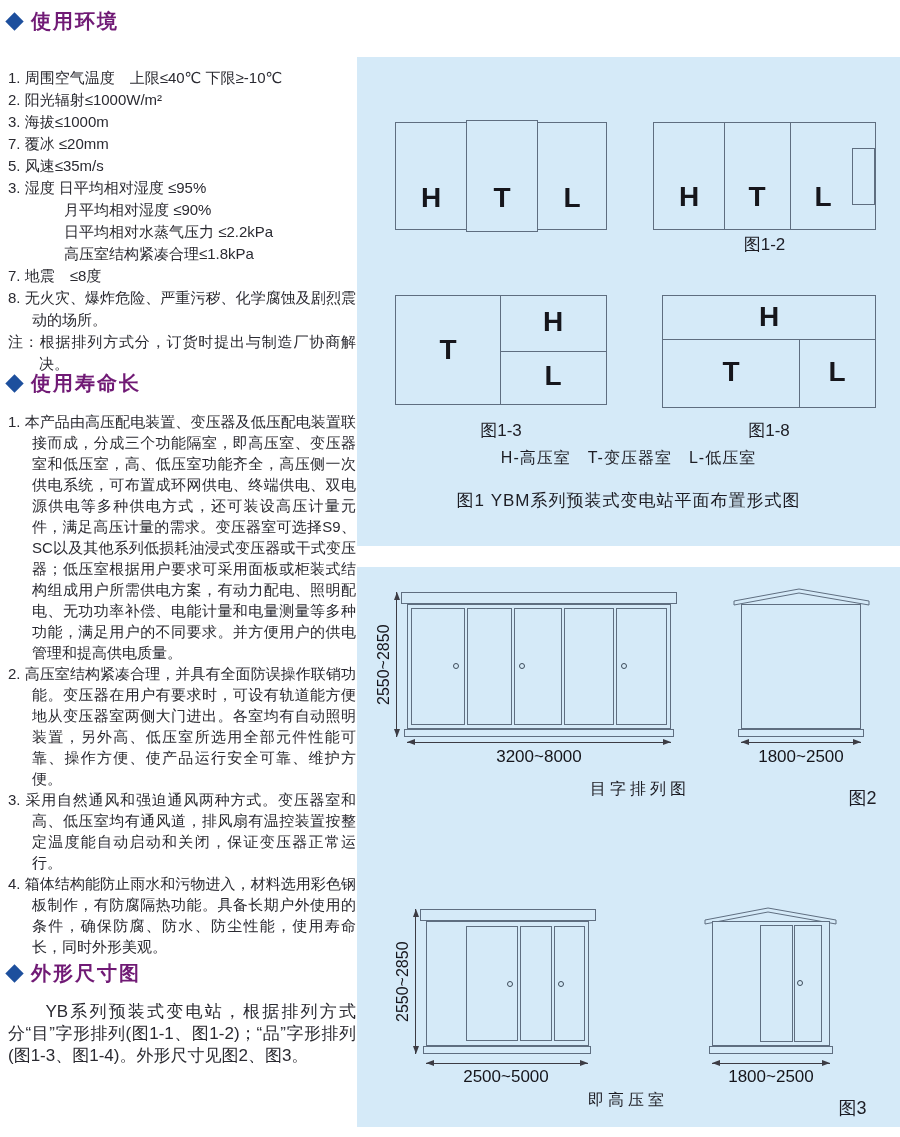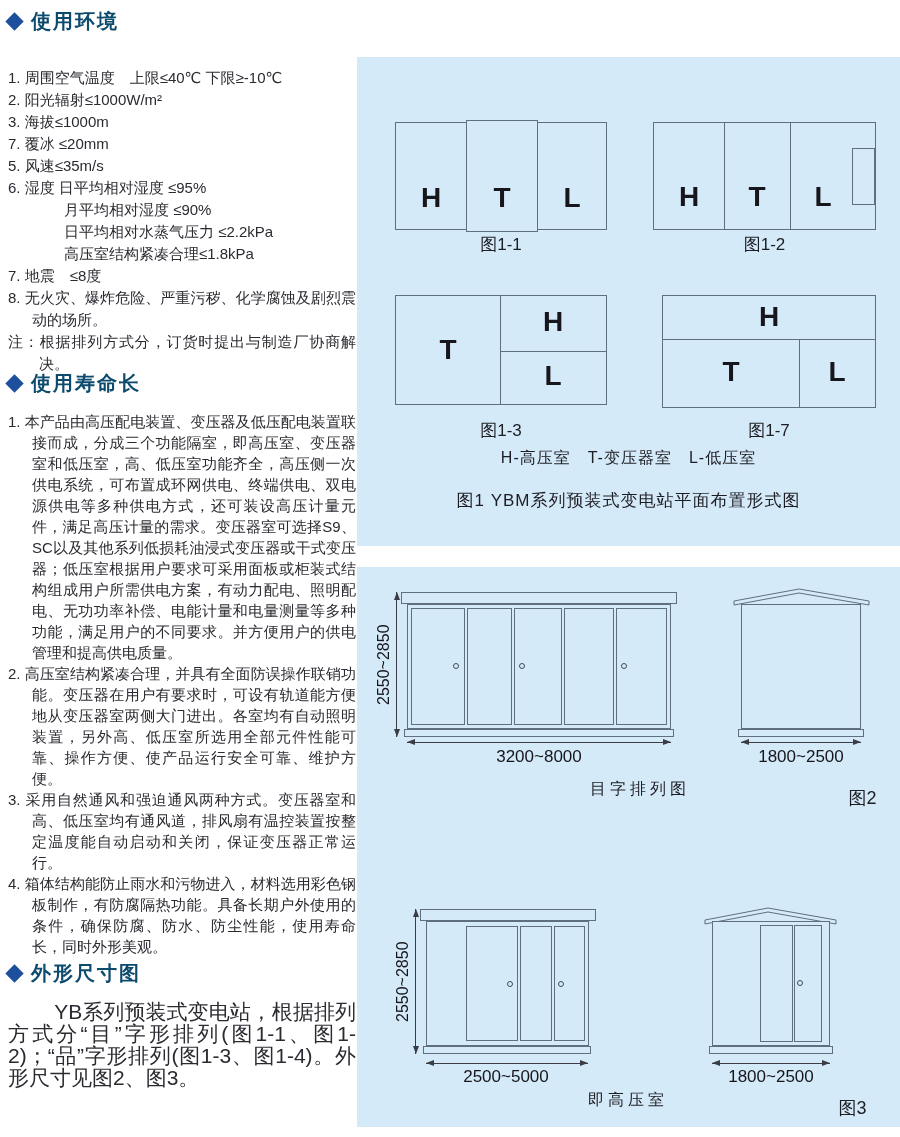--- a/index.html
+++ b/index.html
@@ -2,28 +2,28 @@
 <html><head>
 <meta charset="utf-8">
 <style>
   html,body{margin:0;padding:0;}
   .page{position:relative;width:900px;height:1137px;background:#ffffff;
         font-family:"Liberation Sans","DejaVu Sans",sans-serif;overflow:hidden;color:#2a2a31;}
   .left{position:absolute;left:8px;top:0;width:348px;}
   .sec{position:absolute;left:0;width:100%;}
   .h2row{display:flex;align-items:center;gap:10px;margin-bottom:14px;}
   .diamond{width:13px;height:13px;background:#1d4f9d;transform:rotate(45deg);flex:0 0 13px;}
-  .h2row h2{margin:0;font-size:20px;letter-spacing:2px;color:#0c4a6e;font-weight:700;}
+  .h2row h2{margin:0;font-size:20px;letter-spacing:2px;color:#701a75;font-weight:700;}
   .list{font-size:15px;line-height:22px;text-align:justify;margin-top:32px;}
   .ln{padding-left:24px;text-indent:-24px;}
   .sub{padding-left:56px;text-indent:0;}
   .note{padding-left:31px;text-indent:-31px;}
   .feat{font-size:15px;line-height:21px;text-align:justify;}
   .feat .ln{margin:0;}
-  .para{font-size:21px;line-height:22px;text-indent:2.2em;text-align:justify;}
+  .para{font-size:17px;line-height:22px;text-indent:2.2em;text-align:justify;}
 
   .panel{position:absolute;background:#d5eaf8;}
   .p1{left:357px;top:57px;width:543px;height:489px;}
   .p2{left:357px;top:567px;width:543px;height:560px;}
   .box{position:absolute;border:1px solid #5f6e80;background:#d5eaf8;box-sizing:border-box;}
   .vdiv{position:absolute;width:0;border-left:1px solid #5f6e80;}
   .hdiv{position:absolute;height:0;border-top:1px solid #5f6e80;}
   .room{position:absolute;font-weight:700;font-size:28px;line-height:28px;color:#16161c;text-align:center;}
   .cap{position:absolute;font-size:17px;color:#1d1d24;text-align:center;}
   .vln{position:absolute;width:0;border-left:1px solid #3c3c44;}
@@ -51,21 +51,21 @@
       <div class="h2row">
         <span class="diamond"></span>
         <h2>使用环境</h2>
       </div>
       <div class="list">
         <div class="ln">1. 周围空气温度　上限≤40℃ 下限≥-10℃</div>
         <div class="ln">2. 阳光辐射≤1000W/m²</div>
         <div class="ln">3. 海拔≤1000m</div>
         <div class="ln">7. 覆冰 ≤20mm</div>
         <div class="ln">5. 风速≤35m/s</div>
-        <div class="ln">6. 湿度 日平均相对湿度 ≤95%</div>
+        <div class="ln">3. 湿度 日平均相对湿度 ≤95%</div>
         <div class="sub">月平均相对湿度 ≤90%</div>
         <div class="sub">日平均相对水蒸气压力 ≤2.2kPa</div>
         <div class="sub">高压室结构紧凑合理≤1.8kPa</div>
         <div class="ln">7. 地震　≤8度</div>
         <div class="ln">8. 无火灾、爆炸危险、严重污秽、化学腐蚀及剧烈震动的场所。</div>
         <div class="note">注：根据排列方式分，订货时提出与制造厂协商解决。</div>
       </div>
     </div>
 
     <div class="sec" style="top:370px">
@@ -93,21 +93,20 @@
   <div class="panel p1">
 
     <div style="position:absolute;left:38px;top:63px;width:212px;height:112px">
       <div class="box" style="left:0;top:2px;width:72px;height:108px"></div>
       <div class="box" style="left:71px;top:0;width:72px;height:112px;z-index:2"></div>
       <div class="box" style="left:142px;top:2px;width:70px;height:108px"></div>
       <span class="room" style="left:0;top:64px;width:72px;z-index:3">H</span>
       <span class="room" style="left:71px;top:64px;width:72px;z-index:3">T</span>
       <span class="room" style="left:142px;top:64px;width:70px;z-index:3">L</span>
     </div>
-    <div class="cap" style="left:38px;top:176px;width:212px">图1-1</div>
 
     <div class="box" style="left:296px;top:65px;width:223px;height:108px">
       <div class="vdiv" style="left:70px;top:0;height:106px"></div>
       <div class="vdiv" style="left:136px;top:0;height:106px"></div>
       <div class="box" style="left:198px;top:25px;width:23px;height:57px"></div>
       <span class="room" style="left:0;top:60px;width:70px">H</span>
       <span class="room" style="left:70px;top:60px;width:66px">T</span>
       <span class="room" style="left:136px;top:60px;width:66px">L</span>
     </div>
     <div class="cap" style="left:296px;top:176px;width:223px">图1-2</div>
@@ -121,21 +120,21 @@
     </div>
     <div class="cap" style="left:38px;top:362px;width:212px">图1-3</div>
 
     <div class="box" style="left:305px;top:238px;width:214px;height:113px">
       <div class="hdiv" style="left:0;top:43px;width:212px"></div>
       <div class="vdiv" style="left:136px;top:43px;height:68px"></div>
       <span class="room" style="left:0;top:7px;width:212px">H</span>
       <span class="room" style="left:0;top:62px;width:136px">T</span>
       <span class="room" style="left:136px;top:62px;width:76px">L</span>
     </div>
-    <div class="cap" style="left:305px;top:362px;width:214px">图1-7</div>
+    <div class="cap" style="left:305px;top:362px;width:214px">图1-8</div>
 
     <div class="cap" style="left:0;top:391px;width:100%;font-size:16px;letter-spacing:1px">H-高压室　T-变压器室　L-低压室</div>
     <div class="cap" style="left:0;top:432px;width:100%;font-size:17px;letter-spacing:1px">图1 YBM系列预装式变电站平面布置形式图</div>
   </div>
 
   <div class="panel p2">
 
     <div class="box" style="left:44px;top:25px;width:276px;height:12px"></div>
     <div class="box" style="left:50px;top:37px;width:264px;height:125px">
       <div class="doors">

